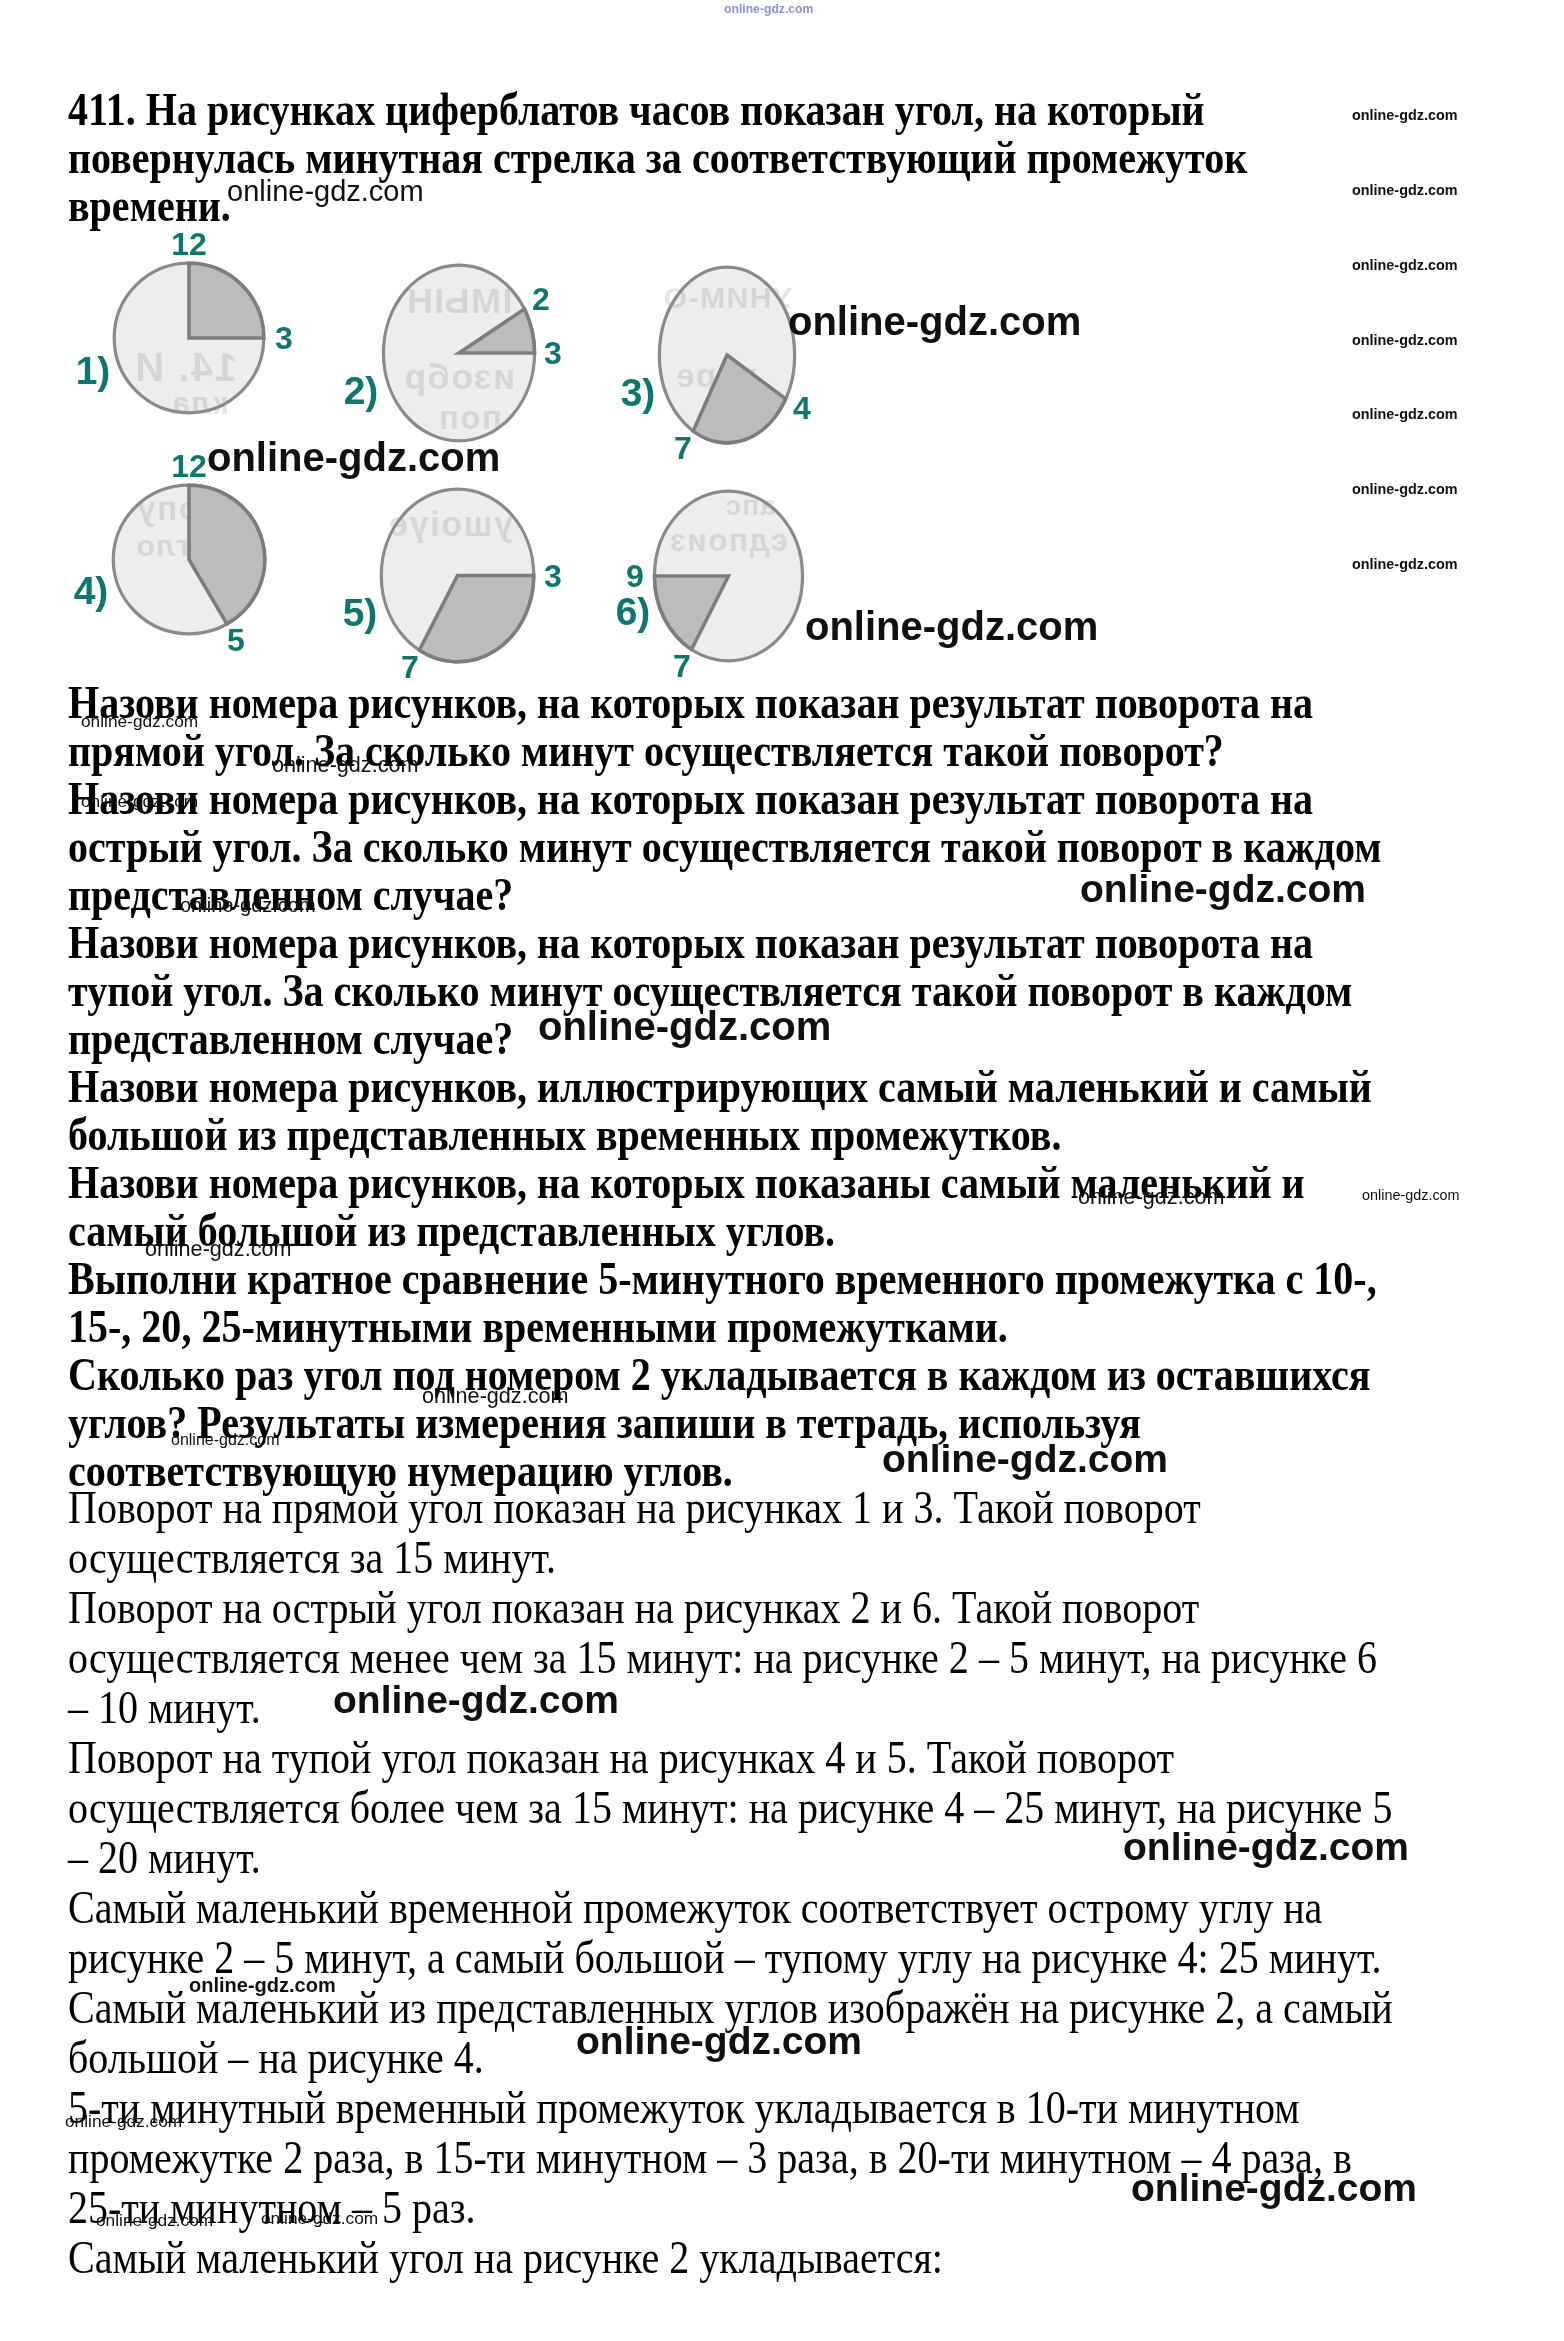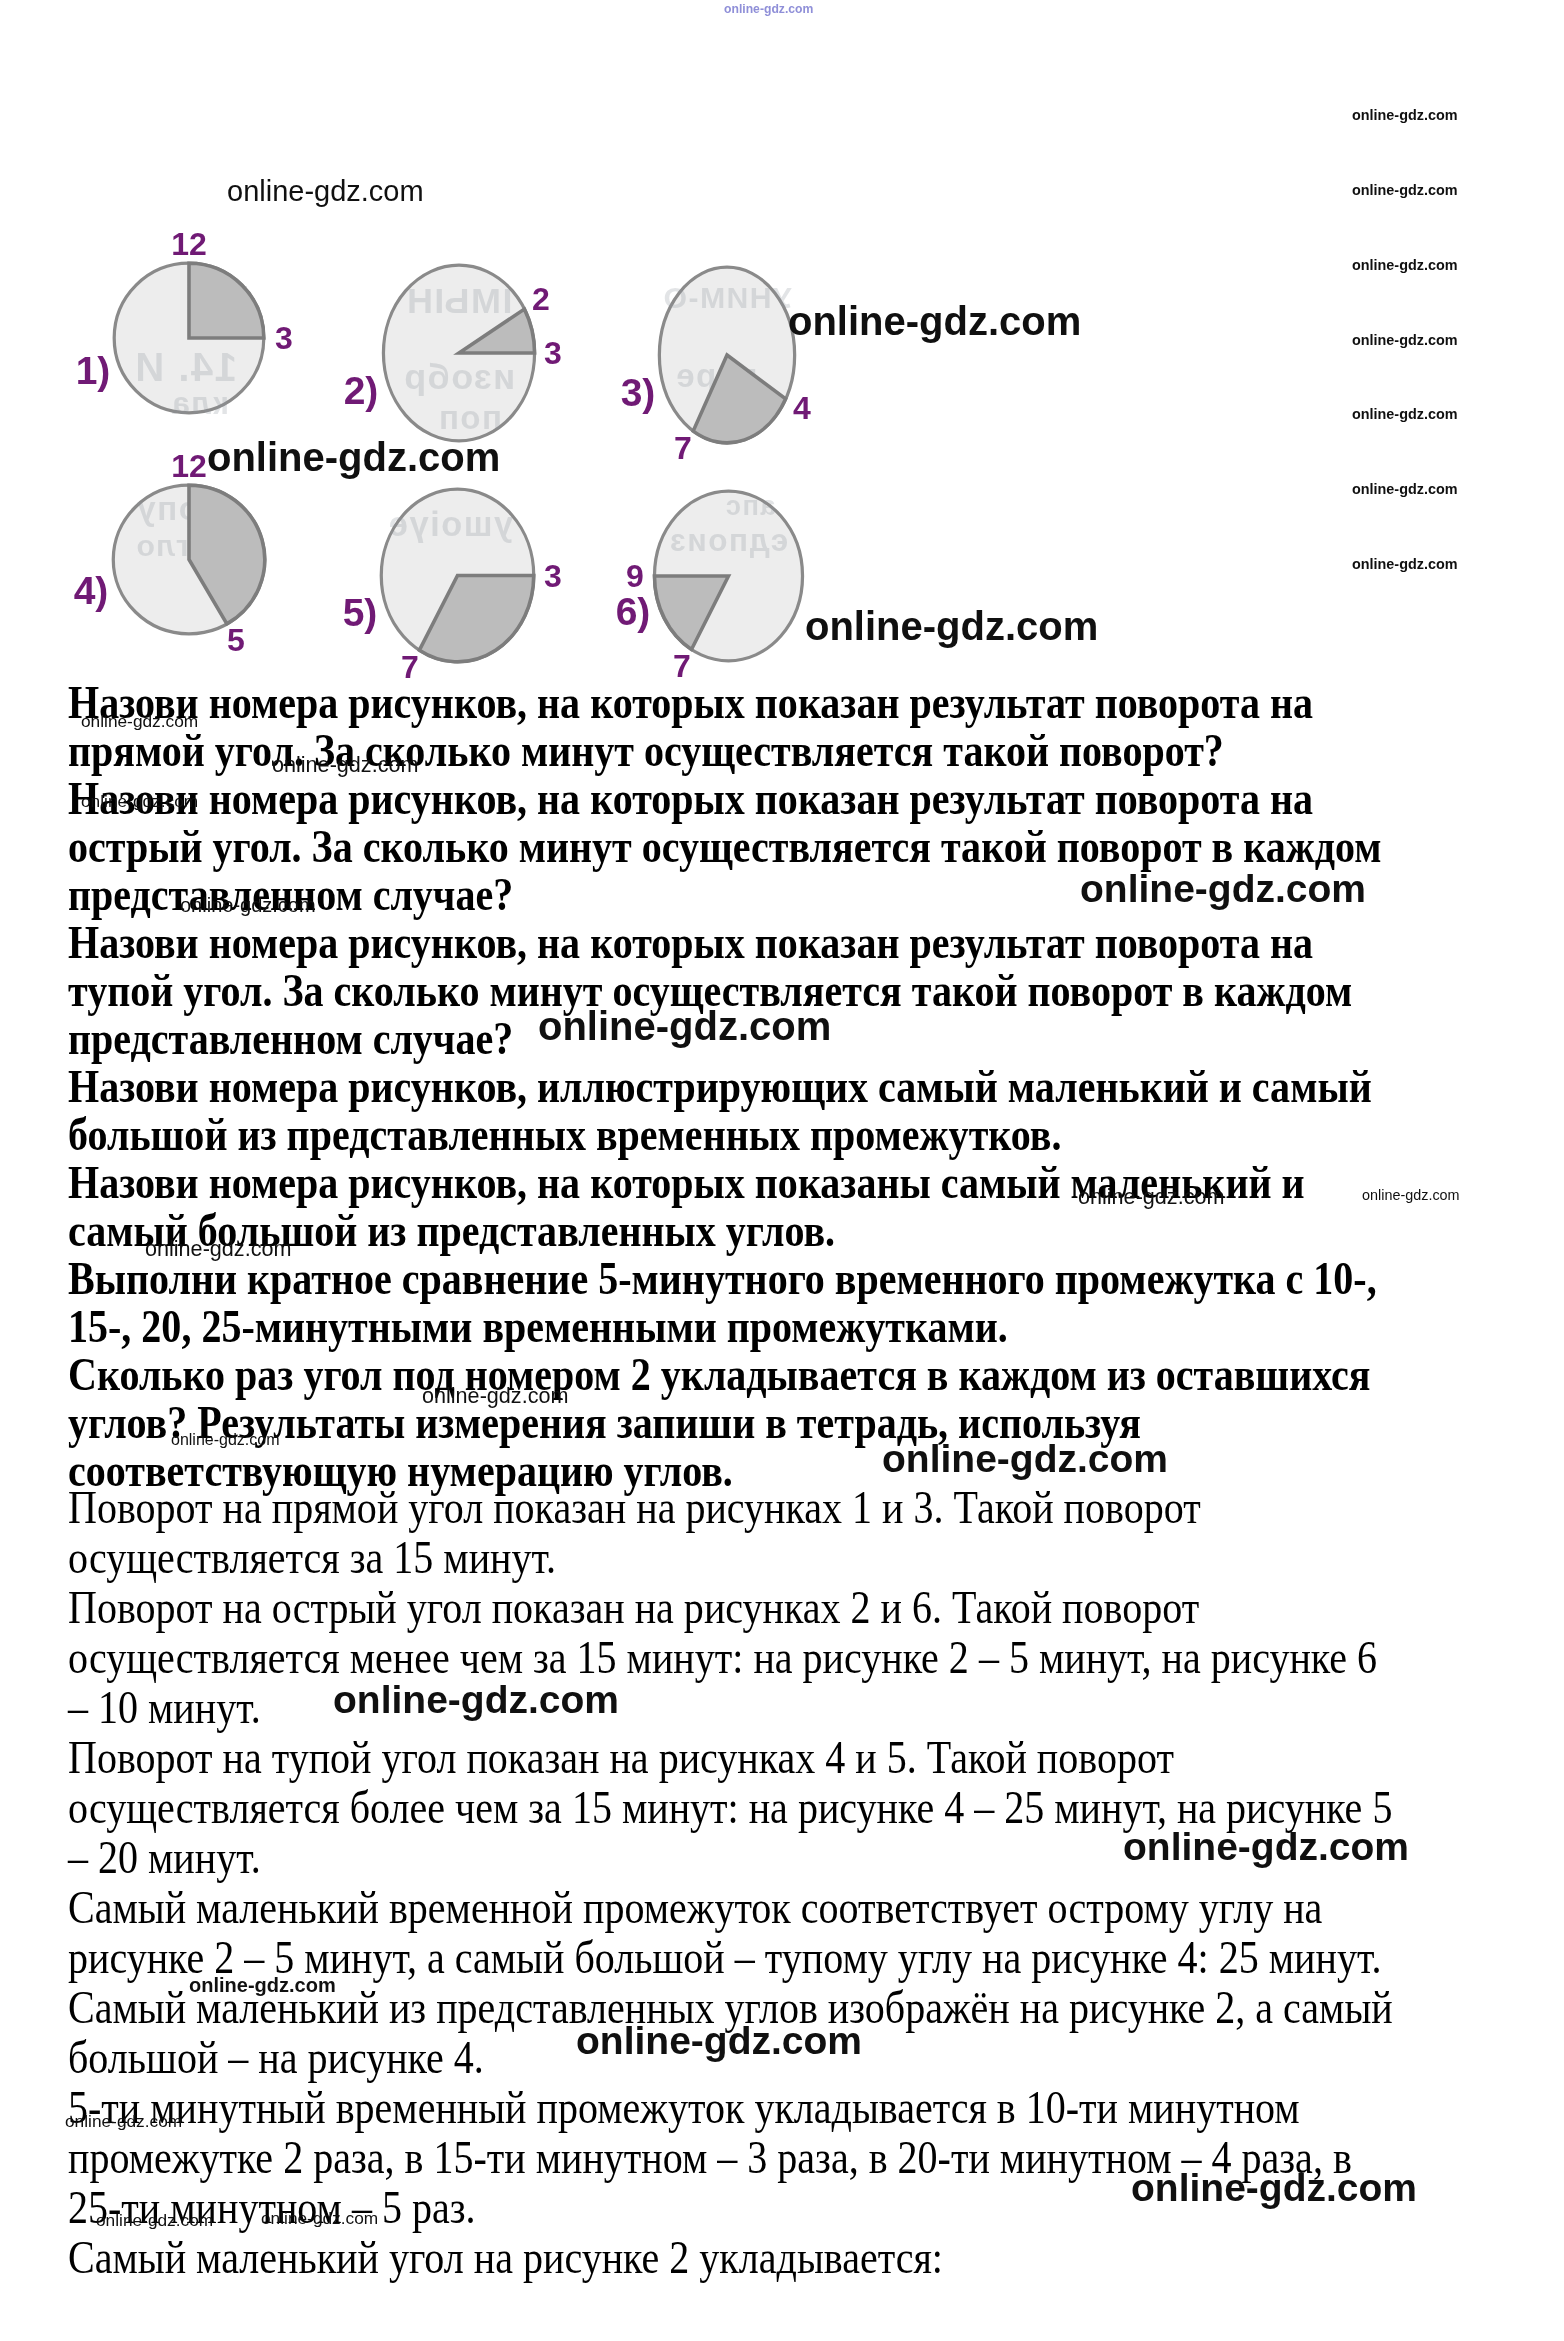--- a/index.html
+++ b/index.html
@@ -7,30 +7,35 @@
         font-family:"Liberation Serif",serif;color:#000;}
   .block{position:absolute;left:68px;}
   .tline{white-space:nowrap;transform:scaleX(0.87);transform-origin:0 50%;}
   #title-block .tline,#questions-block .tline{font-size:46px;font-weight:700;height:48px;line-height:48px;}
   #title-block{top:86px;}
   #questions-block{top:679px;}
   #answers-block{top:1483px;}
   #answers-block .tline{font-size:46px;font-weight:400;height:50px;line-height:50px;}
   .clock-svg{position:absolute;}
   .clock-label{position:absolute;font-family:"Liberation Sans",sans-serif;font-weight:600;
-               font-size:32px;color:#701a75;transform:translate(-50%,-50%);line-height:1;}
+               font-size:32px;color:#0f766e;transform:translate(-50%,-50%);line-height:1;}
   .clock-index{font-size:39px;font-weight:600;}
   .wm{position:absolute;font-family:"Liberation Sans",sans-serif;color:#101010;
       white-space:nowrap;line-height:1;text-align:right;}
   .wm-purple{color:#8f8fd8;}
 </style>
 </head>
 <body>
 
 <div class="page">
+  <div id="title-block" class="block">
+      <div class="tline">411. На рисунках циферблатов часов показан угол, на который</div>
+      <div class="tline">повернулась минутная стрелка за соответствующий промежуток</div>
+      <div class="tline">времени.</div>
+    </div>
   <div id="clocks-layer">
       <svg width="164" height="164" class="clock-svg" style="left: 107px; top: 256px;" viewBox="0 0 228 228">
         <ellipse cx="114" cy="114" rx="104" ry="104" fill="#ededed" stroke="#8a8a8a" stroke-width="4.5"></ellipse>
         <text transform="translate(154 79) scale(-1 1)" text-anchor="middle" fill="#8e959d" opacity="0.25" font-family="&quot;Liberation Sans&quot;, sans-serif" font-weight="700" font-size="54" letter-spacing="2">NM</text>
         <text transform="translate(109 174) scale(-1 1)" text-anchor="middle" fill="#8e959d" opacity="0.25" font-family="&quot;Liberation Sans&quot;, sans-serif" font-weight="700" font-size="56" letter-spacing="2">14. И</text>
         <text transform="translate(129 219) scale(-1 1)" text-anchor="middle" fill="#8e959d" opacity="0.25" font-family="&quot;Liberation Sans&quot;, sans-serif" font-weight="700" font-size="44" letter-spacing="2">кла</text>
         <path d="M 114 114 L 114.0 10.0 A 104 104 0 0 1 218.0 114.0 Z" fill="#bcbcbc" stroke="#7d7d7d" stroke-width="5"></path>
       </svg>
       <div class="clock-label" style="left: 189px; top: 244px;">12</div>
       <div class="clock-label" style="left: 284px; top: 338px;">3</div>

